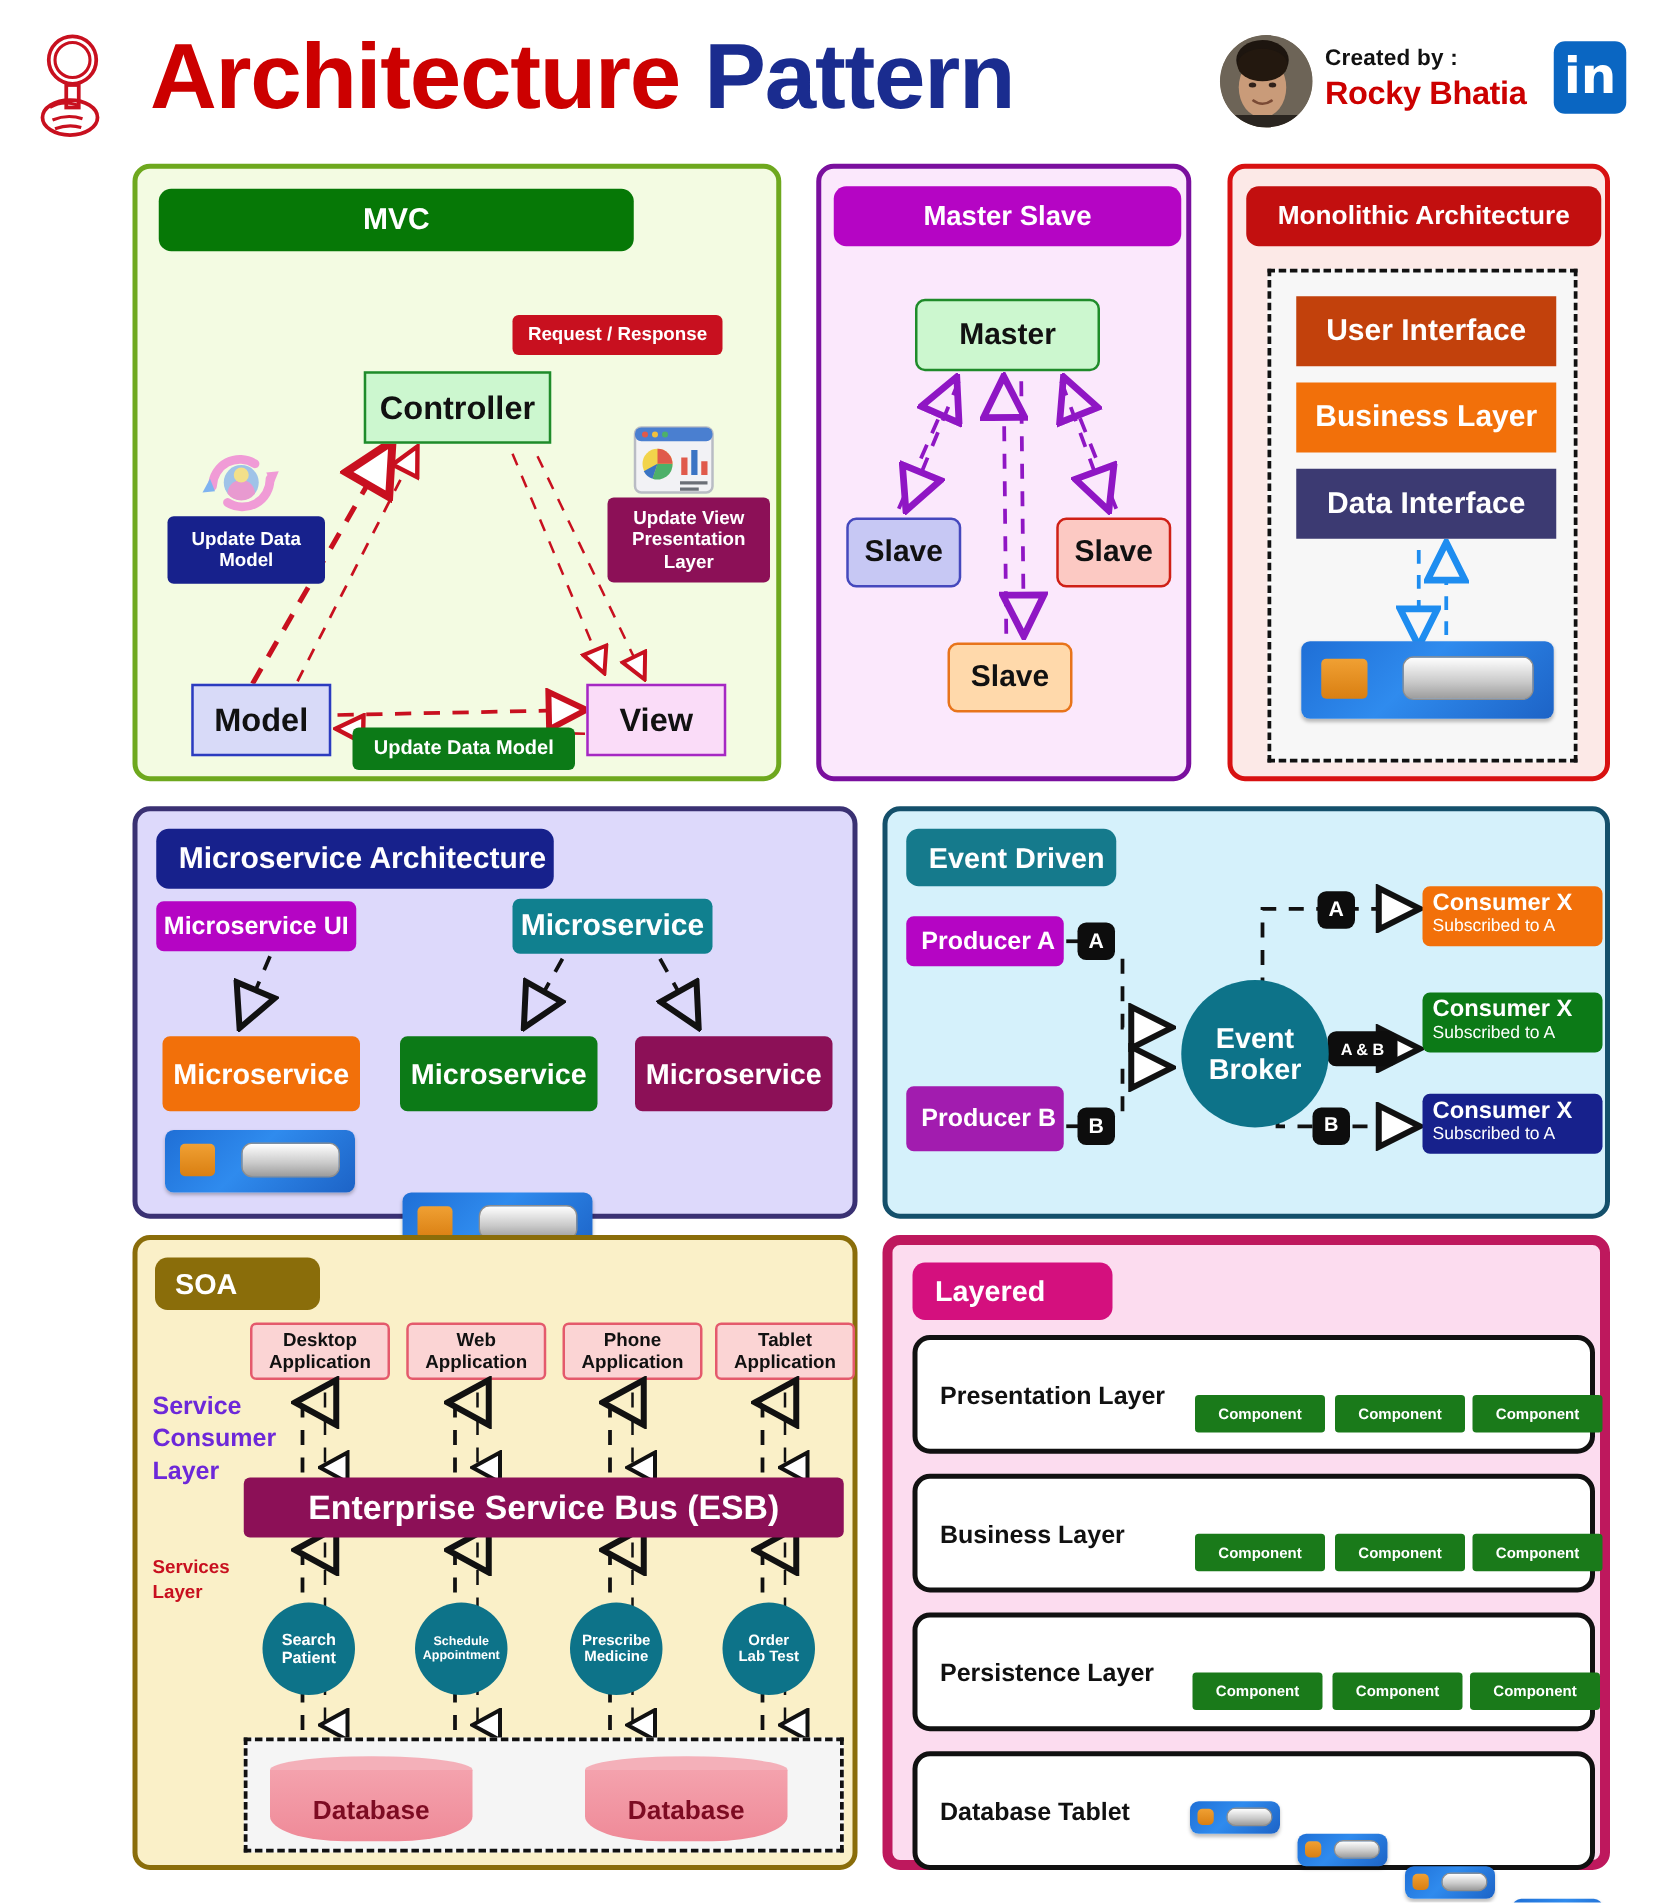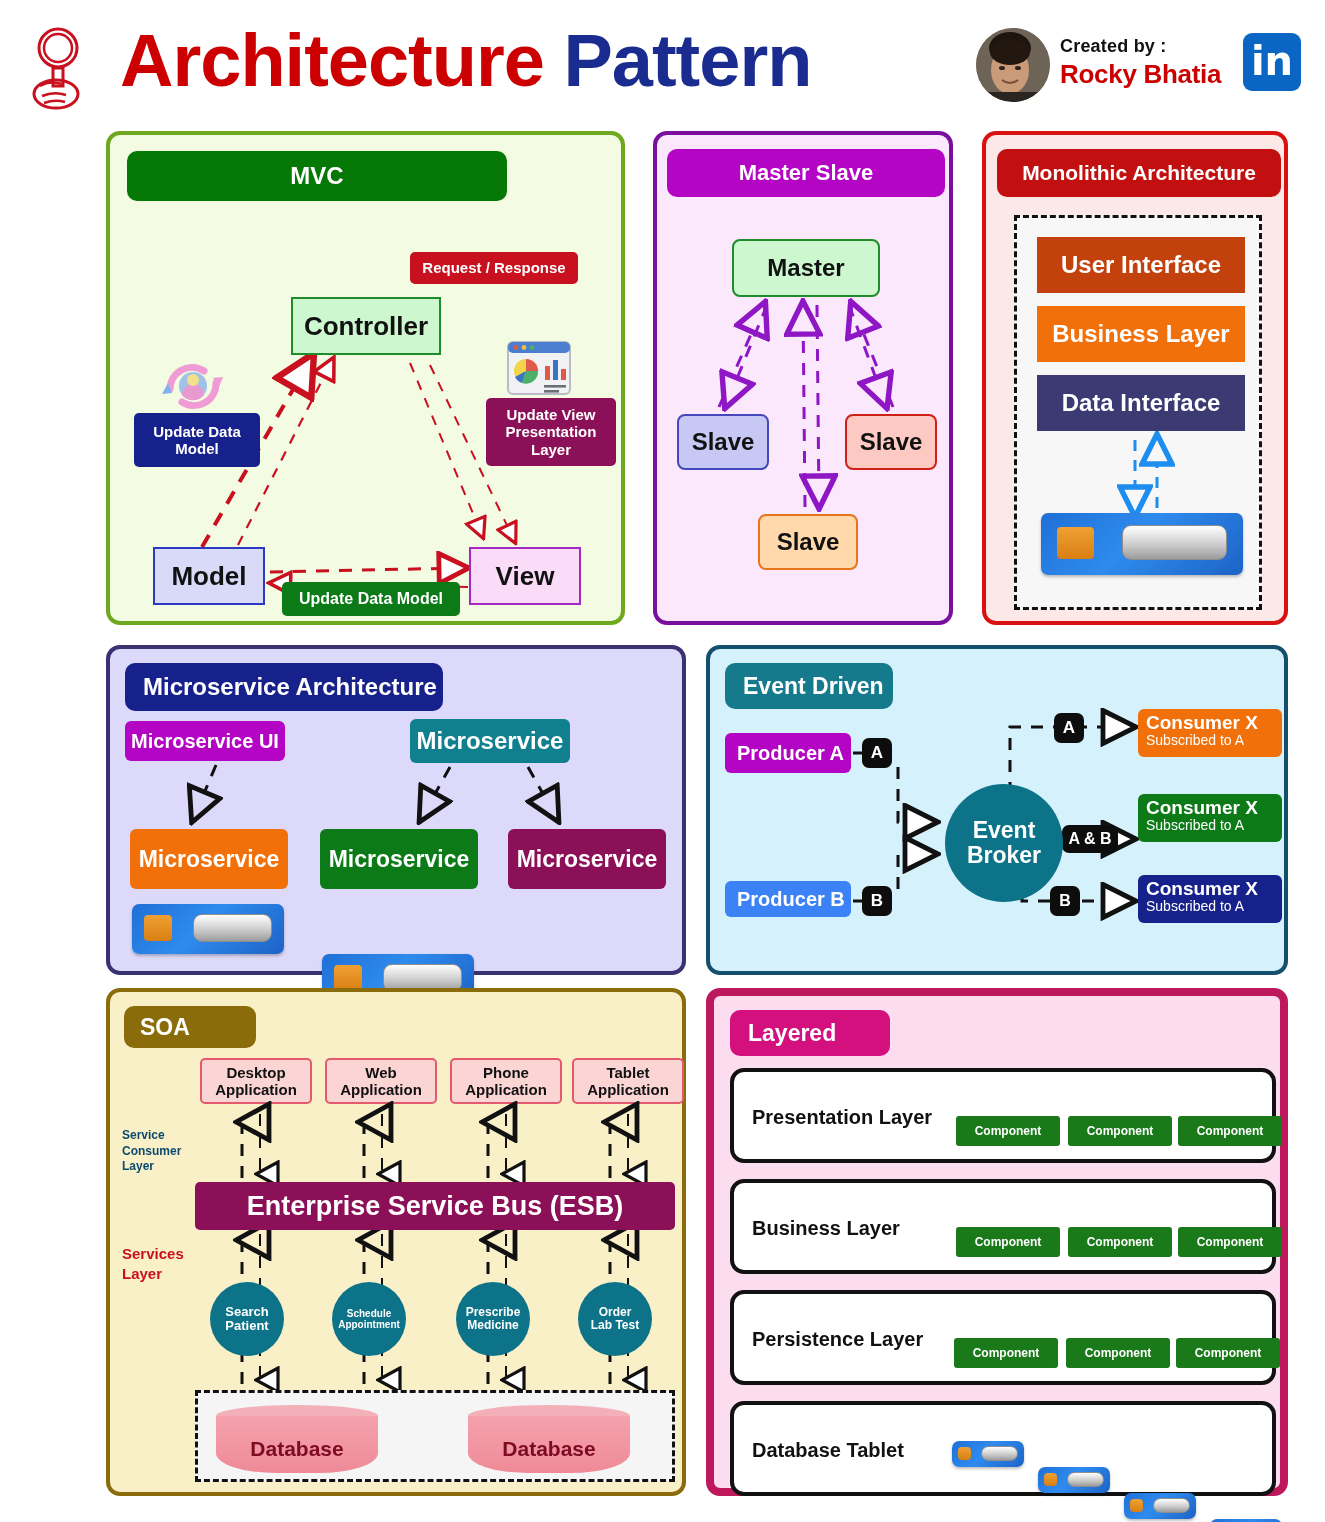--- a/index.html
+++ b/index.html
@@ -72,38 +72,38 @@
   #mi-a    { left: 20px; top: 180px; width: 158px; height: 60px; background: #f2700a; font-size: 23px; }
   #mi-b    { left: 210px; top: 180px; width: 158px; height: 60px; background: #0c7a17; font-size: 23px; }
   #mi-c    { left: 398px; top: 180px; width: 158px; height: 60px; background: #8c1057; font-size: 23px; }
   .mi-db { position: absolute; top: 255px; width: 152px; height: 50px; }
 
   
   #p-event { left: 706px; top: 645px; width: 582px; height: 330px; background: #d5f1fb; border: 4px solid #14506b; }
   #t-event { left: 15px; top: 14px; width: 168px; height: 46px; background: #157a8c; padding-left: 18px; font-size: 23px; }
   .ev-prod { position: absolute; color: #fff; font-weight: bold; font-size: 20px; display: flex; align-items: center; padding-left: 12px; border-radius: 6px; }
   #ev-pa { left: 15px; top: 84px; width: 126px; height: 40px; background: #b505c4; }
-  #ev-pb { left: 15px; top: 232px; width: 126px; height: 36px; background: #3b82f6; }
+  #ev-pb { left: 15px; top: 220px; width: 126px; height: 52px; background: #a21caf; }
   #ev-broker { position: absolute; left: 235px; top: 135px; width: 118px; height: 118px; border-radius: 50%; background: #0d7389;
                color: #fff; font-weight: bold; font-size: 23px; display: flex; align-items: center; justify-content: center; text-align: center; line-height: 1.1; }
   .ev-cons { position: absolute; left: 428px; width: 144px; height: 48px; color: #fff; border-radius: 6px; padding: 4px 0 0 8px; }
   .ev-cons .c1 { font-weight: bold; font-size: 19px; display: block; line-height: 1.05; }
   .ev-cons .c2 { font-size: 14px; display: block; line-height: 1.1; }
   #ev-c1 { top: 60px; background: #f2700a; }
   #ev-c2 { top: 145px; background: #0c7a17; }
   #ev-c3 { top: 226px; background: #17218c; }
   .ev-pill { position: absolute; background: #0d0d0d; color: #fff; font-weight: bold; border-radius: 7px;
              display: flex; align-items: center; justify-content: center; }
 
   
   #p-soa { left: 106px; top: 988px; width: 580px; height: 508px; background: #faf0c8; border: 4px solid #8a6d0a; }
   #t-soa { left: 14px; top: 14px; width: 132px; height: 42px; background: #8a6d0a; padding-left: 16px; font-size: 23px; }
   .soa-app { position: absolute; top: 66px; width: 112px; height: 46px; background: #fbd4d4; border: 2px solid #e45a6c; border-radius: 5px;
              font-weight: bold; font-size: 15px; color: #111; display: flex; align-items: center; justify-content: center; text-align: center; line-height: 1.15; }
-  #soa-sc-label { position: absolute; left: 12px; top: 120px; font-weight: bold; font-size: 12px; color: #0c4a6e; line-height: 1.3; margin-top: 16px; }
+  #soa-sc-label { position: absolute; left: 12px; top: 120px; font-weight: bold; font-size: 20px; color: #6d28d9; line-height: 1.3; }
   #soa-sv-label { position: absolute; left: 12px; top: 252px; font-weight: bold; font-size: 15px; color: #c8101f; line-height: 1.3; }
   #soa-esb { position: absolute; left: 85px; top: 190px; width: 480px; height: 48px; background: #8c1057; color: #fff; border-radius: 5px;
              font-weight: bold; font-size: 27px; display: flex; align-items: center; justify-content: center; }
   .soa-circle { position: absolute; top: 290px; width: 74px; height: 74px; border-radius: 50%; background: #0d7389; color: #fff;
                 display: flex; align-items: center; justify-content: center; text-align: center; font-weight: bold; line-height: 1.1; }
   #soa-dbbox { position: absolute; left: 85px; top: 398px; width: 480px; height: 92px; border: 3px dashed #111; background: #f5f5f5; }
   .soa-db { position: absolute; top: 12px; width: 162px; height: 68px; }
   .soa-db .top { position: absolute; left: 0; top: 0; width: 162px; height: 22px; border-radius: 50%; background: #f4b0b9; }
   .soa-db .body { position: absolute; left: 0; top: 11px; width: 162px; height: 57px; background: linear-gradient(180deg,#f4a2ad,#ef8a98);
                   border-bottom-left-radius: 60px 20px; border-bottom-right-radius: 60px 20px; }
@@ -331,21 +331,21 @@
       <path d="M312 246 L312 252 L420 252" marker-end="url(#evArr)"></path>
     </g>
   </svg>
 
   <div class="ev-prod" id="ev-pa">Producer A</div>
   <div class="ev-prod" id="ev-pb">Producer B</div>
 
   <div class="ev-pill" style="left:152px; top:89px; width:30px; height:30px; font-size:17px">A</div>
   <div class="ev-pill" style="left:152px; top:237px; width:30px; height:30px; font-size:17px">B</div>
   <div class="ev-pill" style="left:344px; top:64px; width:30px; height:30px; font-size:17px">A</div>
-  <div class="ev-pill" style="left:352px; top:176px; width:56px; height:28px; font-size:16px">A &amp; B</div>
+  <div class="ev-pill" style="left:352px; top:176px; width:56px; height:28px; font-size:13px">A &amp; B</div>
   <div class="ev-pill" style="left:340px; top:237px; width:30px; height:30px; font-size:16px">B</div>
 
   <div id="ev-broker">
     <span style="white-space:pre-line">Event
 Broker</span>
   </div>
 
   <div class="ev-cons" id="ev-c1">
     <span class="c1">Consumer X</span>
     <span class="c2">Subscribed to A</span>

